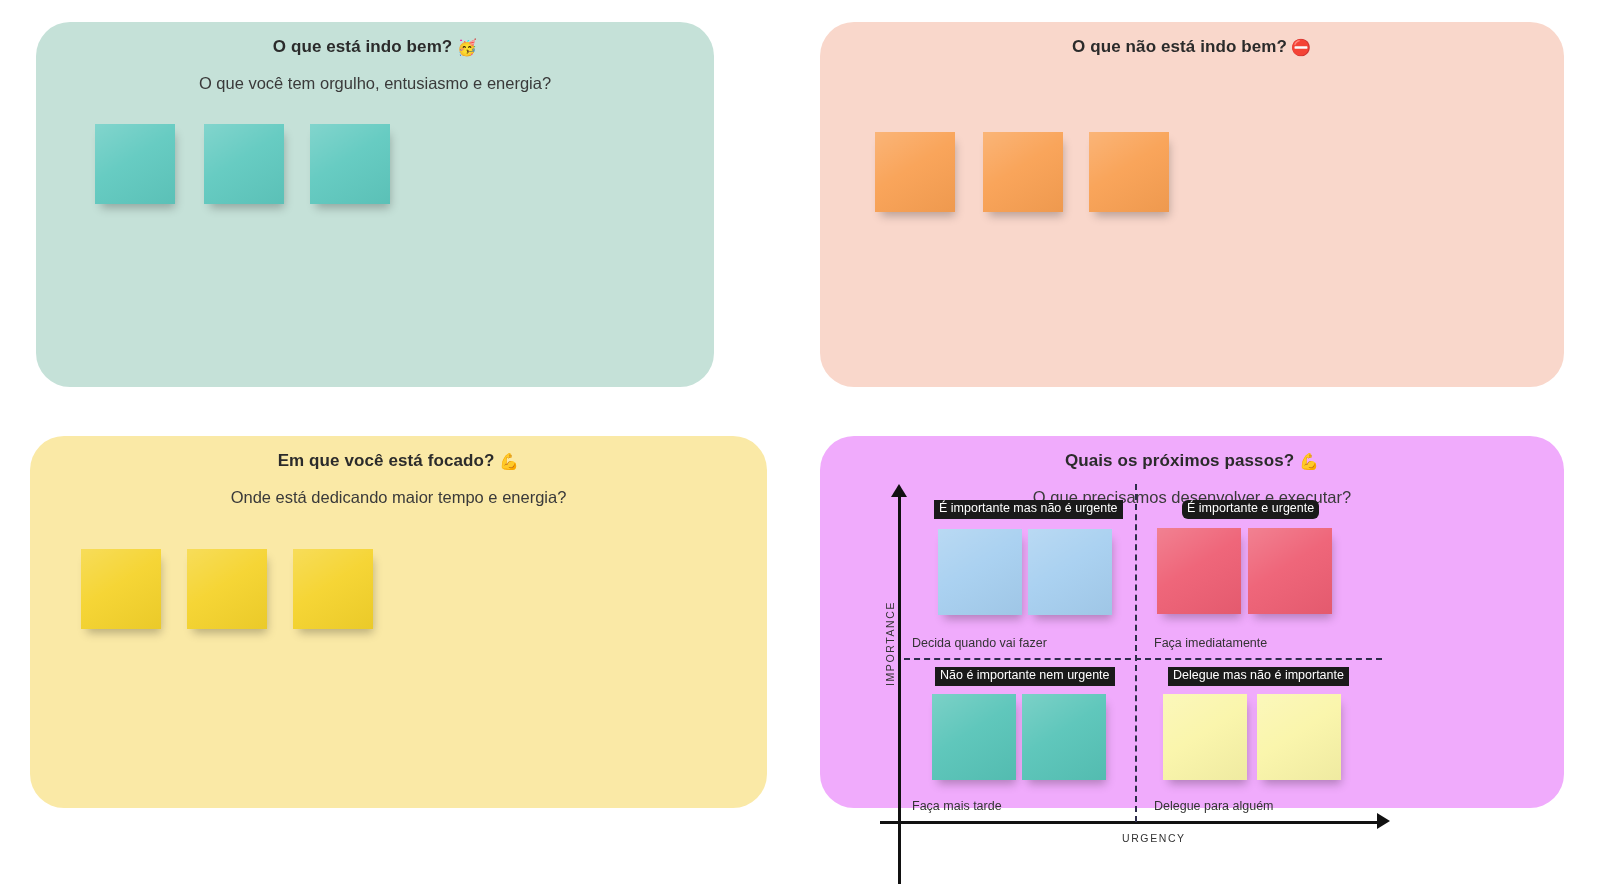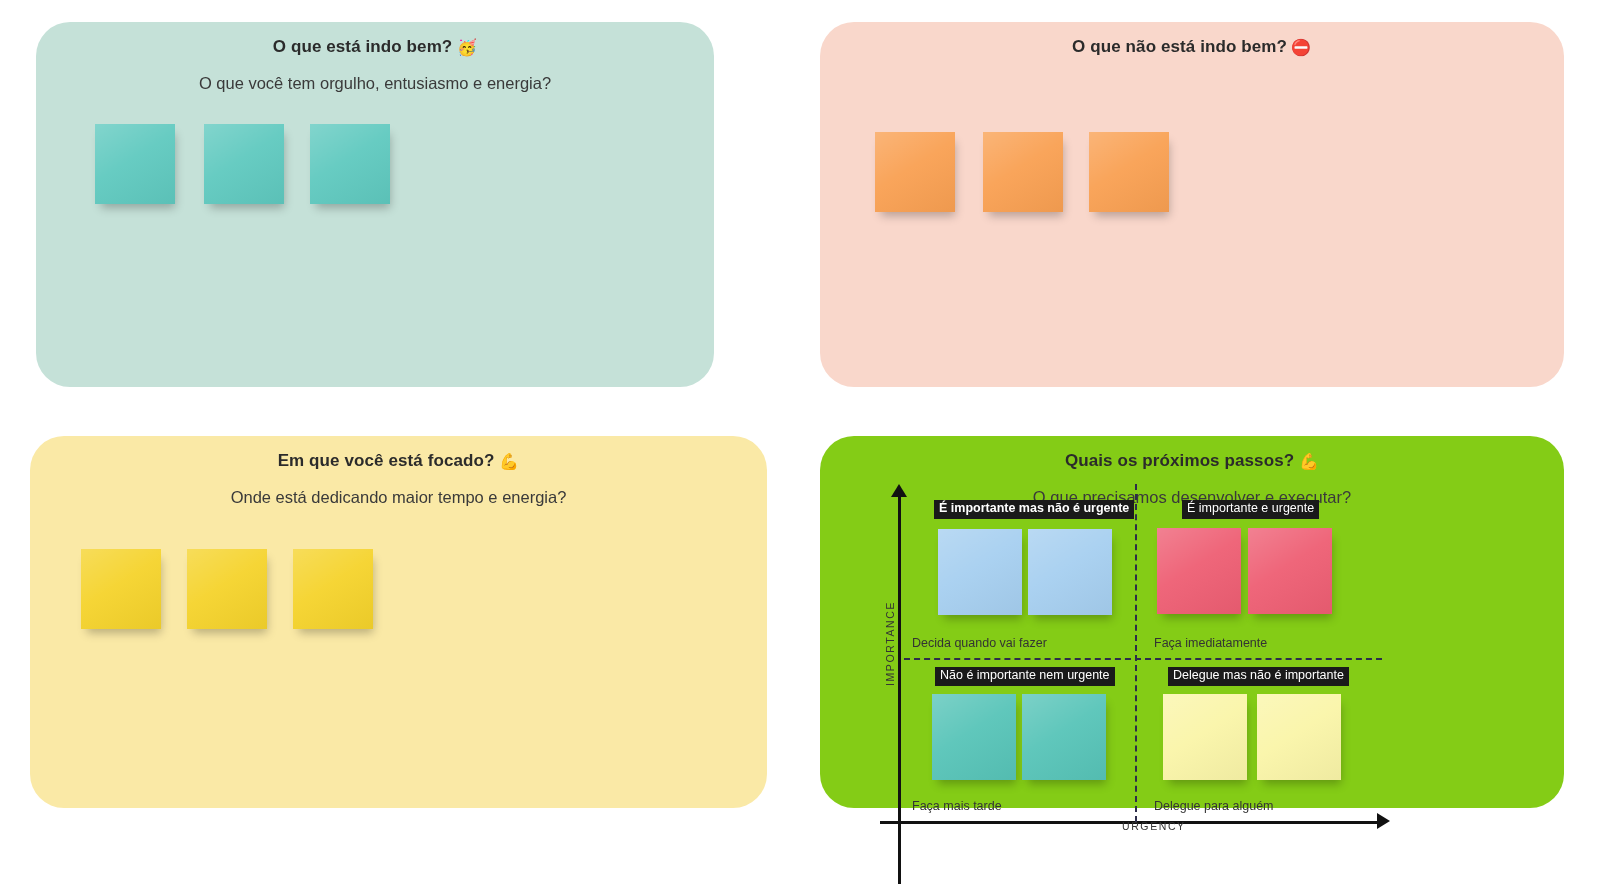--- a/index.html
+++ b/index.html
@@ -79,21 +79,21 @@
   
   #panel-focus {
     left: 30px; top: 436px;
     width: 737px; height: 372px;
     background: #fae9a6;
   }
   
   #panel-next {
     left: 820px; top: 436px;
     width: 744px; height: 372px;
-    background: #84cc16;
+    background: #f0abfc;
   }
 
   
   .matrix {
     position: absolute;
     left: 0; top: 0;
     width: 744px; height: 448px;
     overflow: visible;
   }
   .axis-line {
@@ -207,32 +207,32 @@
   </section>
 
   <div class="matrix" style="left:820px; top:436px;">
 
     <div class="axis-line axis-v" style="left:78px; top:60px; height:388px;"></div>
     <div class="arrow-up" style="left:71px; top:48px;"></div>
     <div class="axis-label axis-label-y" style="left:64px; top:250px;">IMPORTANCE</div>
 
     <div class="axis-line axis-h" style="left:60px; top:385px; width:500px;"></div>
     <div class="arrow-right" style="left:557px; top:377px;"></div>
-    <div class="axis-label" style="left:296px; top:384px;padding-left:6px;">URGENCY</div>
+    <div class="axis-label" style="left:296px; top:396px;padding-left:6px;">URGENCY</div>
 
     <div class="dash-h" style="left:84px; top:222px; width:478px;"></div>
 
     <div class="dash-v" style="left:315px; top:48px; height:338px;"></div>
 
-    <div class="quad-tag" style="left:114px; top:64px;font-weight:bold;">É importante mas não é urgente</div>
+    <div class="quad-tag" style="left:114px; top:64px;">É importante mas não é urgente</div>
     <div class="note" style="left:118px; top:93px; width:84px; height:86px; background:#a6cff0;"></div>
     <div class="note" style="left:208px; top:93px; width:84px; height:86px; background:#a6cff0;"></div>
     <div class="quad-caption" style="left:92px; top:200px;">Decida quando vai fazer</div>
 
-    <div class="quad-tag" style="left:362px; top:64px;">É importante e urgente</div>
+    <div class="quad-tag" style="left:362px; top:64px;border-radius:6px;">É importante e urgente</div>
     <div class="note" style="left:337px; top:92px; width:84px; height:86px; background:#ee5e73;"></div>
     <div class="note" style="left:428px; top:92px; width:84px; height:86px; background:#ee5e73;"></div>
     <div class="quad-caption" style="left:334px; top:200px;">Faça imediatamente</div>
 
     <div class="quad-tag" style="left:115px; top:231px;">Não é importante nem urgente</div>
     <div class="note" style="left:112px; top:258px; width:84px; height:86px; background:#57c4b8;"></div>
     <div class="note" style="left:202px; top:258px; width:84px; height:86px; background:#57c4b8;"></div>
     <div class="quad-caption" style="left:92px; top:363px;">Faça mais tarde</div>
 
     <div class="quad-tag" style="left:348px; top:231px;">Delegue mas não é importante</div>

